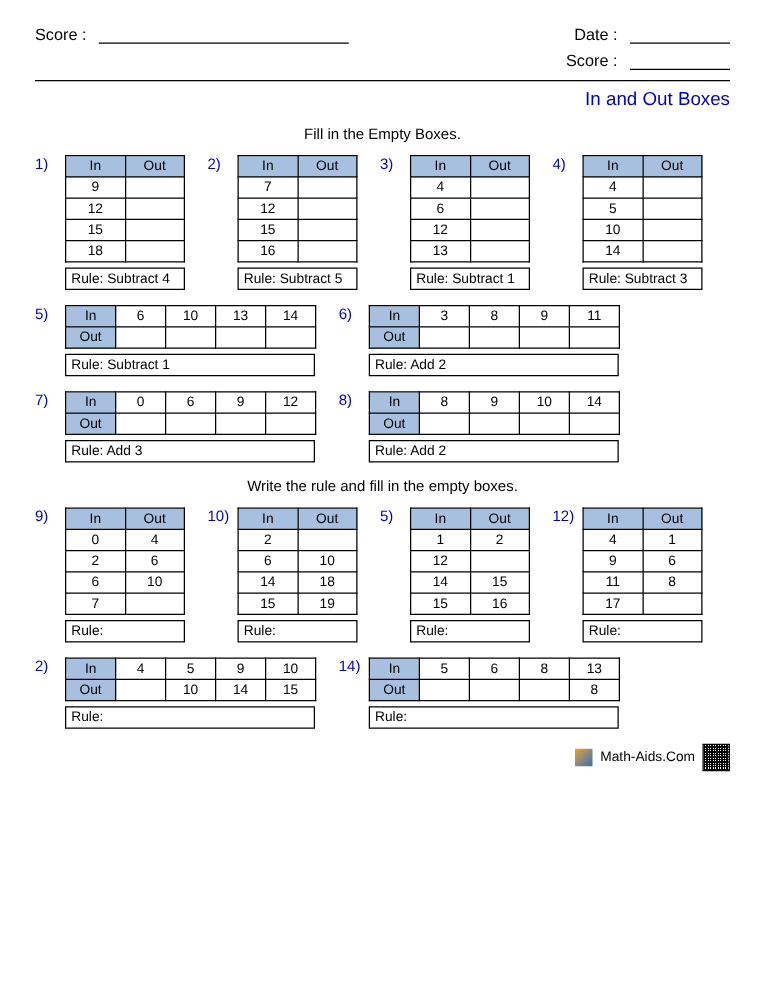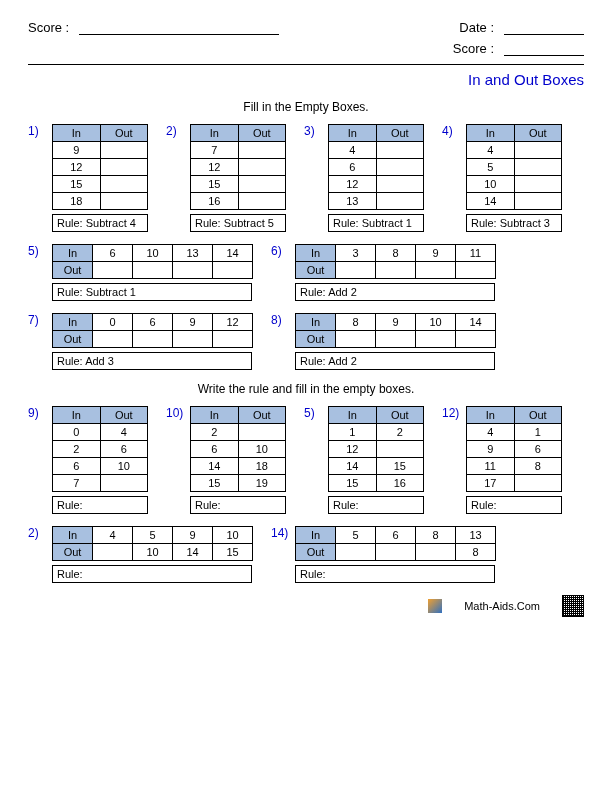--- a/index.html
+++ b/index.html
@@ -33,21 +33,21 @@
   table.v th { background: #a8c0e0; }
 
   table.h { border-collapse: collapse; }
   table.h th, table.h td { border: 1px solid #000; width: 40px; height: 17px; text-align: center; font-weight: normal; font-size: 11px; padding: 0; }
   table.h th { background: #a8c0e0; }
 
   .rule { border: 1px solid #000; padding: 2px 4px; font-size: 11px; width: 100%; height: 18px; }
   .row4 .rule { width: 96px; }
   .row2 .rule { width: 200px; }
 
-  .footer { text-align: right; font-size: 11px; margin-top: 4px; display:flex; justify-content:flex-end; align-items:center; gap:22px;}
+  .footer { text-align: right; font-size: 11px; margin-top: 4px; display:flex; justify-content:flex-end; align-items:center; gap:6px;}
   .qr { width:22px; height:22px; background:
     repeating-linear-gradient(0deg,#000 0 1px,transparent 1px 2px),
     repeating-linear-gradient(90deg,#000 0 1px,transparent 1px 2px);
     border:1px solid #000;}
   .logo { width:14px; height:14px; display:inline-block; background:
     linear-gradient(135deg,#f0a030,#3070c0);}
 </style>
 </head>
 <body>
 

